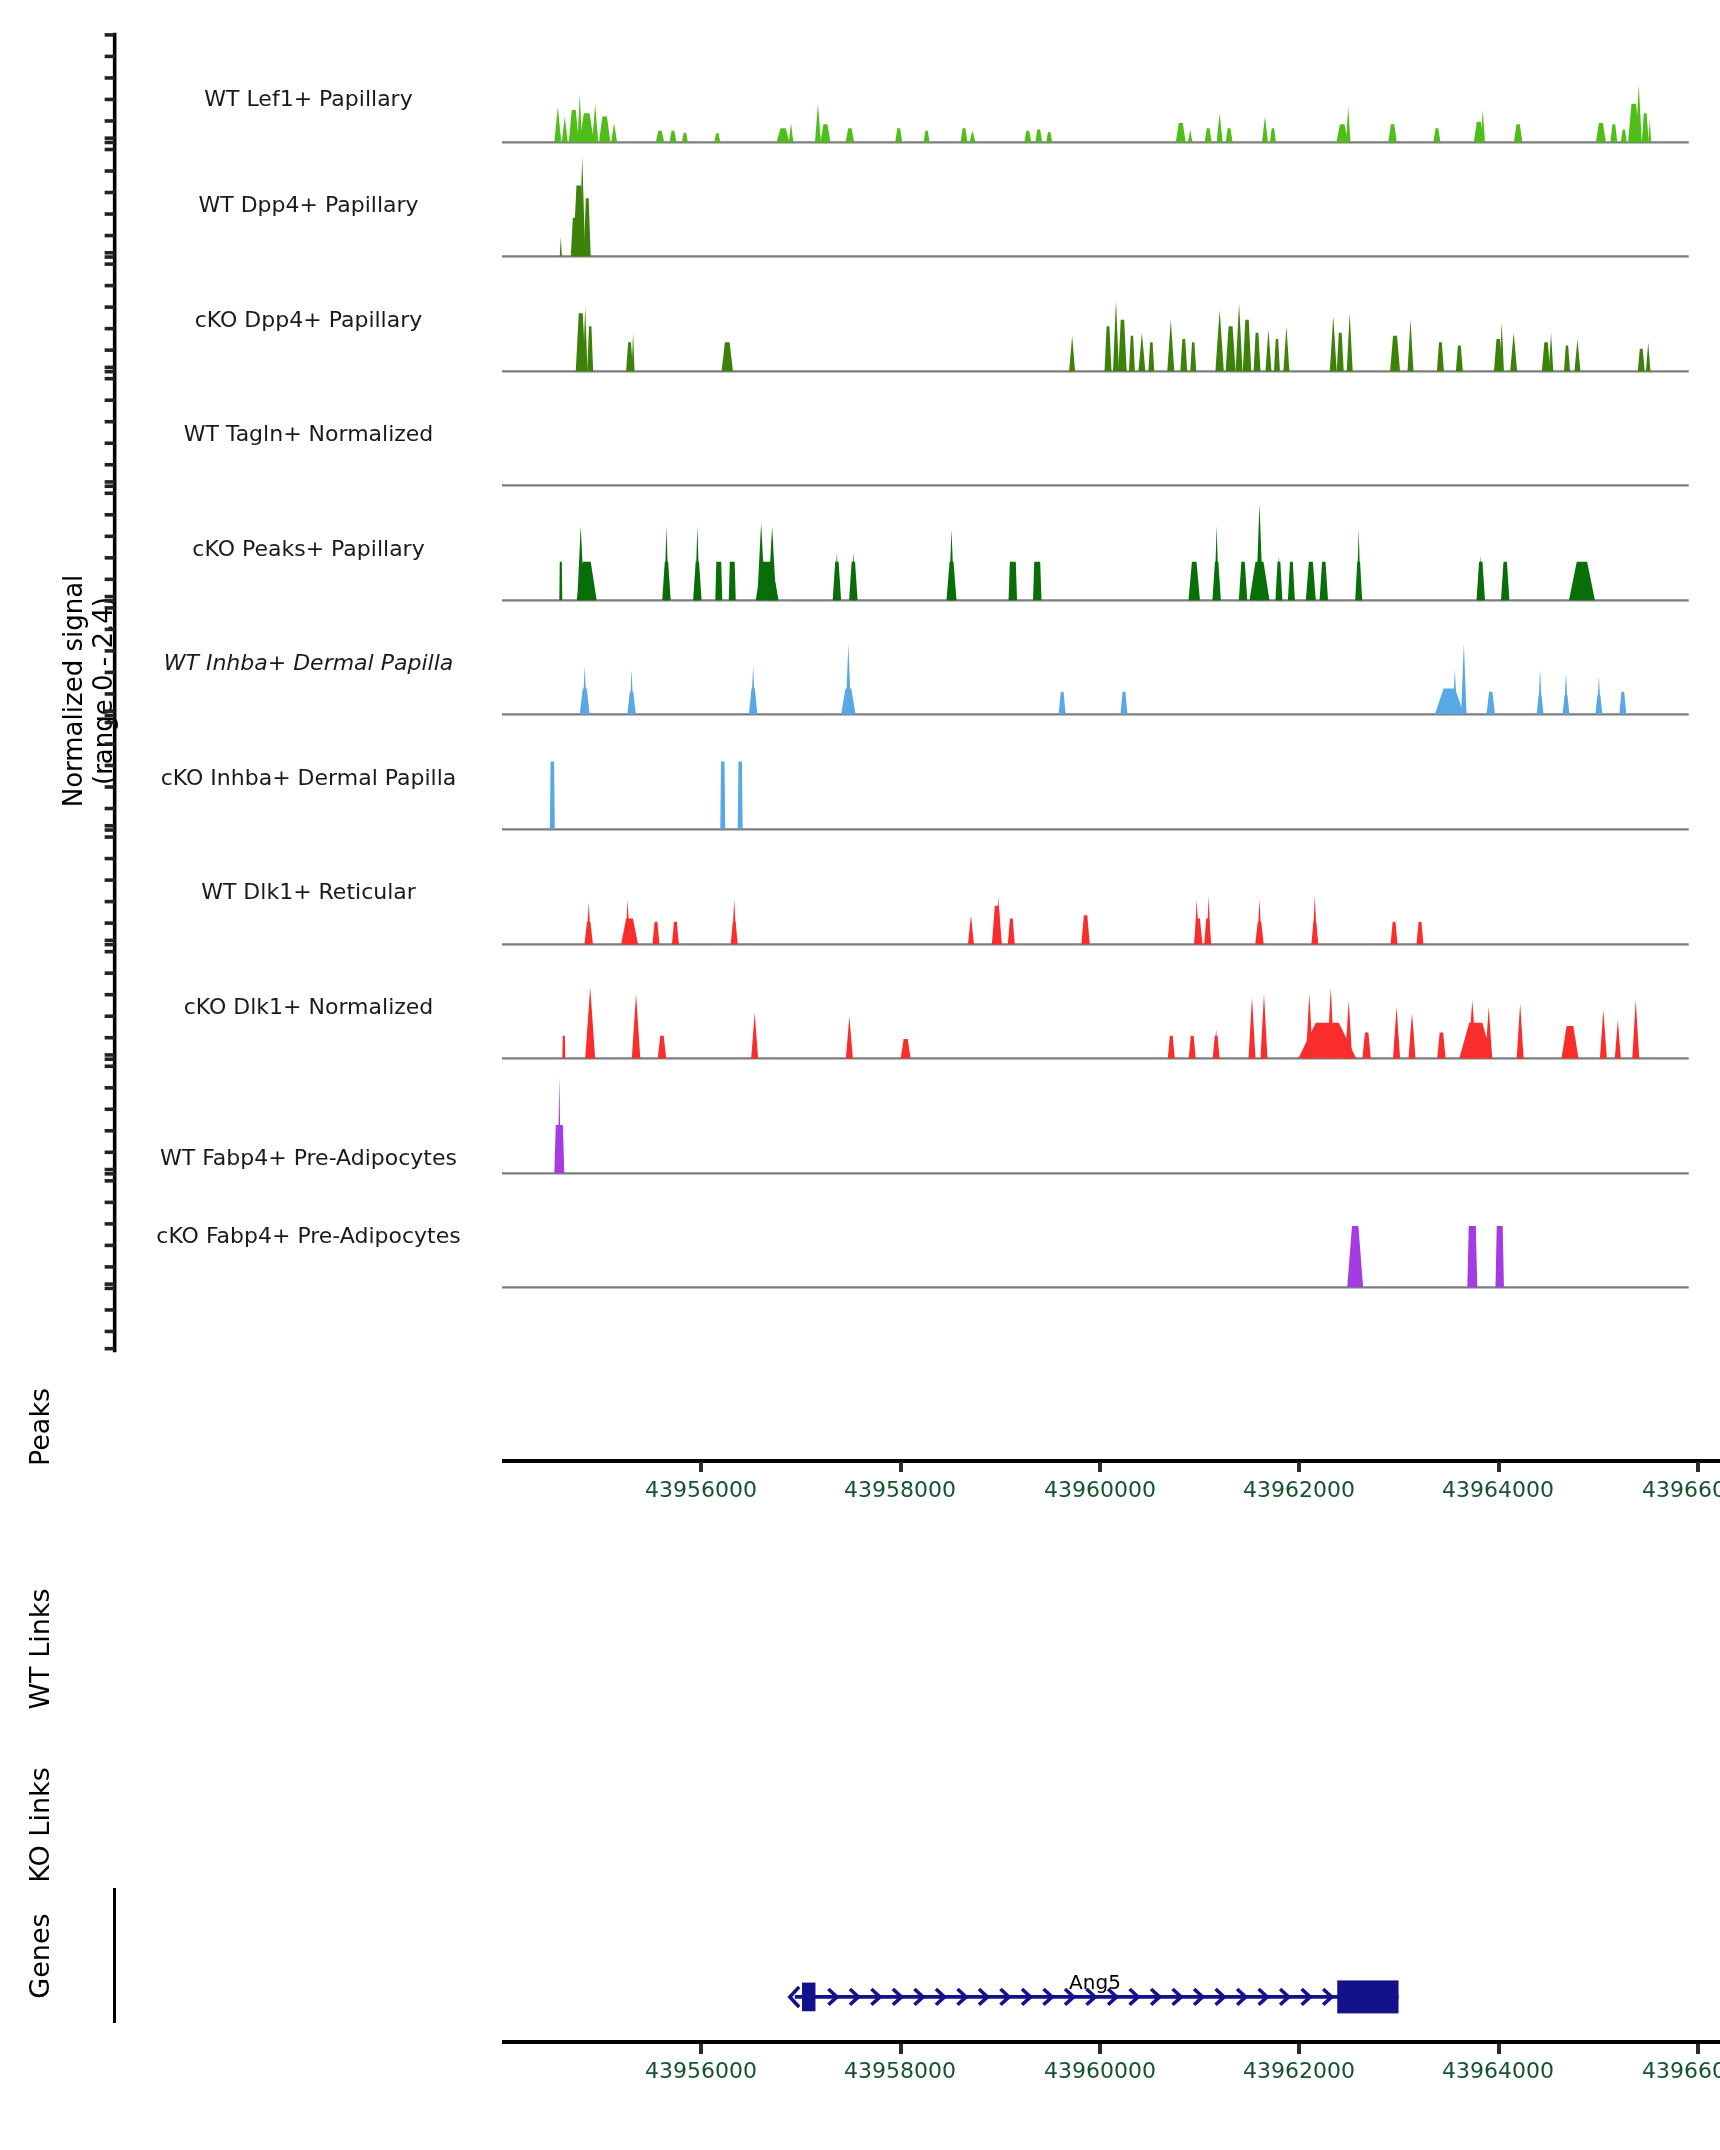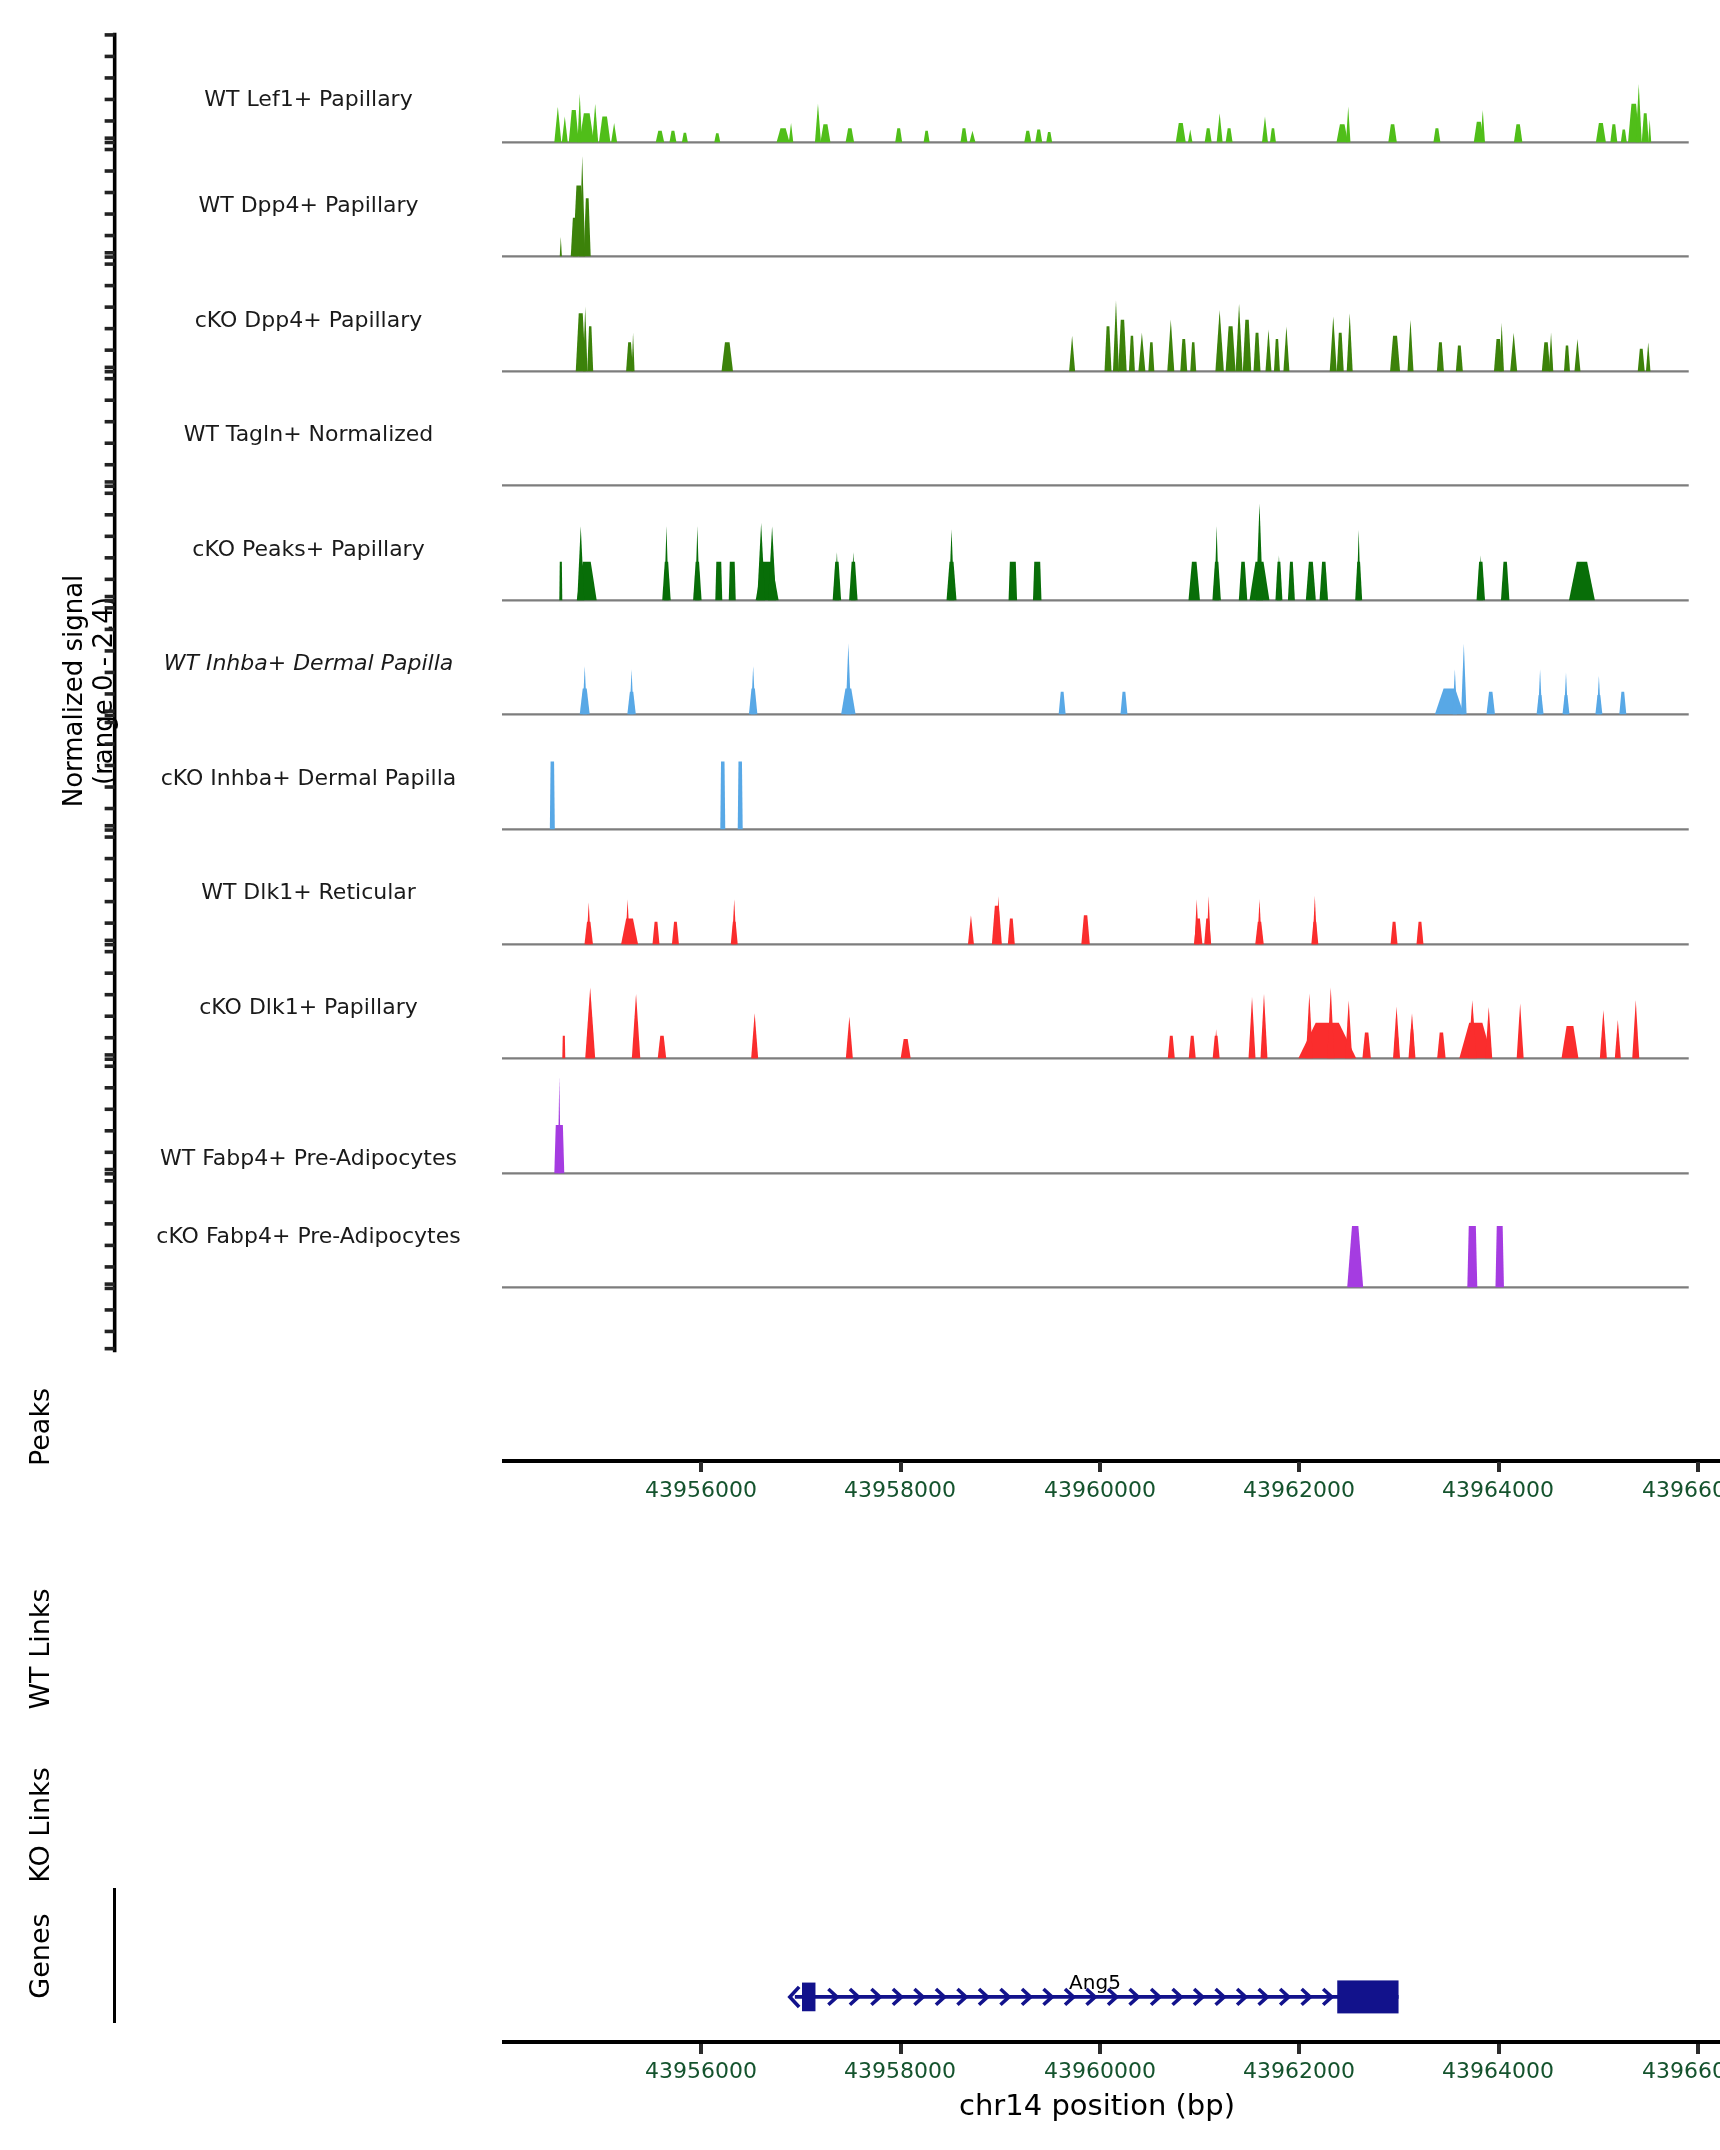--- a/index.html
+++ b/index.html
@@ -339,21 +339,21 @@
           <polygon points="982.7300000000001,165 985.5100000000001,97.5 988.2900000000001,165" fill="#fa2d2d"></polygon>
           <polygon points="1050.4925,165 1054.037,133.5 1058.7630000000001,133.5 1062.3075000000001,165" fill="#fa2d2d"></polygon>
           <polygon points="1053.2725,165 1056.4,102 1059.5275000000001,165" fill="#fa2d2d"></polygon>
           <polygon points="1128.68,165 1131.5990000000002,133.5 1135.491,133.5 1138.41,165" fill="#fa2d2d"></polygon>
           <polygon points="1130.4175,165 1133.545,97.5 1136.6725000000001,165" fill="#fa2d2d"></polygon>
           <polygon points="1239.1850000000002,165 1242.1040000000003,133.5 1245.996,133.5 1248.9150000000002,165" fill="#fa2d2d"></polygon>
           <polygon points="1275.325,165 1278.2440000000001,133.5 1282.136,133.5 1285.055,165" fill="#fa2d2d"></polygon>
         </svg>
       </div>
       <div>
-        <div class="track-label" style="top: 991px;">cKO Dlk1+ Papillary</div>
+        <div class="track-label" style="top: 991px;">cKO Dlk1+ Normalized</div>
         <svg width="1219" height="122" viewBox="0 0 1700 170" style="position: absolute; left: 502px; top: 940px; overflow: visible;">
           <line x1="0" y1="165" x2="1655" y2="165" stroke="#7d7d7d" stroke-width="3"></line>
           <polygon points="84.09500000000001,165 84.72050000000002,133.5 87.6395,133.5 88.265,165" fill="#fa2d2d"></polygon>
           <polygon points="116.06500000000001,165 123.01500000000001,65.99999999999999 129.965,165" fill="#fa2d2d"></polygon>
           <polygon points="118.15000000000002,165 121.06900000000002,120 124.96100000000001,120 127.88000000000001,165" fill="#fa2d2d"></polygon>
           <polygon points="181.0475,165 186.955,75 192.8625,165" fill="#fa2d2d"></polygon>
           <polygon points="217.18750000000003,165 220.73200000000003,133.5 225.45800000000003,133.5 229.00250000000003,165" fill="#fa2d2d"></polygon>
           <polygon points="347.5,165 352.365,102 357.23,165" fill="#fa2d2d"></polygon>
           <polygon points="348.5425,165 350.836,138 353.894,138 356.1875,165" fill="#fa2d2d"></polygon>
           <polygon points="479.55,165 484.415,106.5 489.28000000000003,165" fill="#fa2d2d"></polygon>
@@ -472,16 +472,15 @@
       <div class="tick-label" style="left: 814px; top: 2058px;">43958000</div>
       <div class="abs" style="left: 1098px; top: 2044px; width: 3.6px; height: 10px; background: rgb(43, 43, 43);"></div>
       <div class="tick-label" style="left: 1014px; top: 2058px;">43960000</div>
       <div class="abs" style="left: 1297px; top: 2044px; width: 3.6px; height: 10px; background: rgb(43, 43, 43);"></div>
       <div class="tick-label" style="left: 1213px; top: 2058px;">43962000</div>
       <div class="abs" style="left: 1497px; top: 2044px; width: 3.6px; height: 10px; background: rgb(43, 43, 43);"></div>
       <div class="tick-label" style="left: 1412px; top: 2058px;">43964000</div>
       <div class="abs" style="left: 1696px; top: 2044px; width: 3.6px; height: 10px; background: rgb(43, 43, 43);"></div>
       <div class="tick-label" style="left: 1612px; top: 2058px;">43966000</div>
     </div>
-  <div class="axis-title" style="left:810px;top:2088px;width:574px;">chr14 position (bp)</div>
 
 </div>
 
 
 </body></html>

